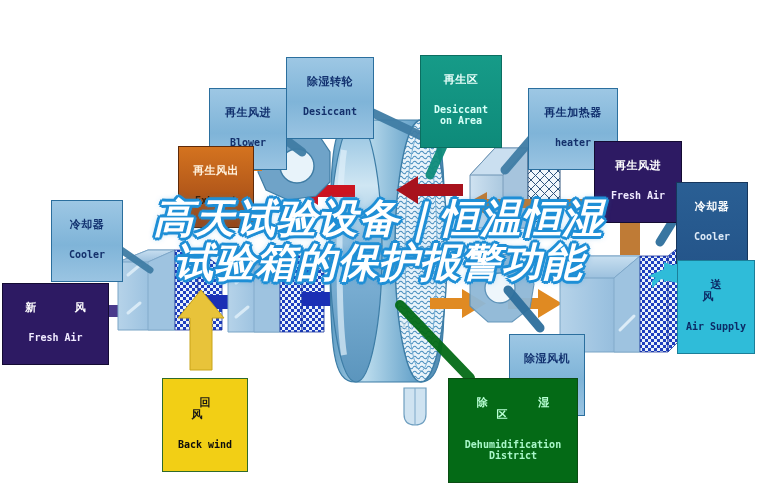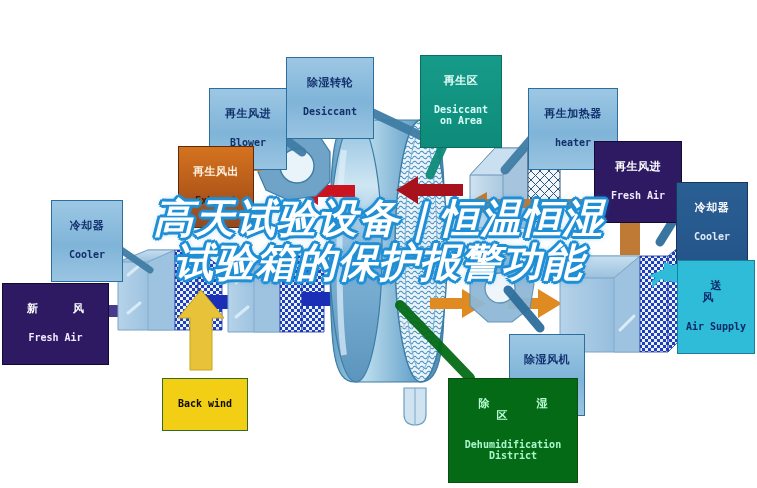--- a/index.html
+++ b/index.html
@@ -28,21 +28,21 @@
     position: absolute;
     box-sizing: border-box;
     text-align: center;
     line-height: 1.08;
     white-space: pre-line;
     padding: 2px 4px 3px 4px;
     z-index: 30;
   }
   .label-box .cn {
     display: block;
-    font-family: Liberation Sans, sans-serif;
+    font-family: Liberation Mono, monospace;
     font-weight: bold;
     font-size: 11px;
     letter-spacing: 0.5px;
   }
   .label-box .en {
     display: block;
     font-family: "DejaVu Sans Mono", monospace;
     font-weight: bold;
     font-size: 10px;
     letter-spacing: 0px;
@@ -367,20 +367,21 @@
   <div class="label-box" style="left:144px; top:196px; width:60px; background:transparent; border:none; opacity:0.55;">
     <span class="cn" style="color:#2b6f9e;">冷却器</span>
   </div>
 
   <div class="label-box style-purple" style="left:2px; top:283px; width:107px;">
     <span class="cn spaced">新 风</span>
     <span class="en">Fresh Air</span>
   </div>
 
   <div class="label-box style-yellow" style="left:162px; top:378px; width:86px;">
+    <span class="cn spaced">回 风</span>
     <span class="en">Back wind</span>
   </div>
 
   <div class="label-box style-lightblue" style="left:509px; top:334px; width:76px;">
     <span class="cn">除湿风机</span>
     <span class="en">Blower</span>
   </div>
 
   <div class="label-box style-cyan" style="left:677px; top:260px; width:78px;">
     <span class="cn spaced">送 风</span>

